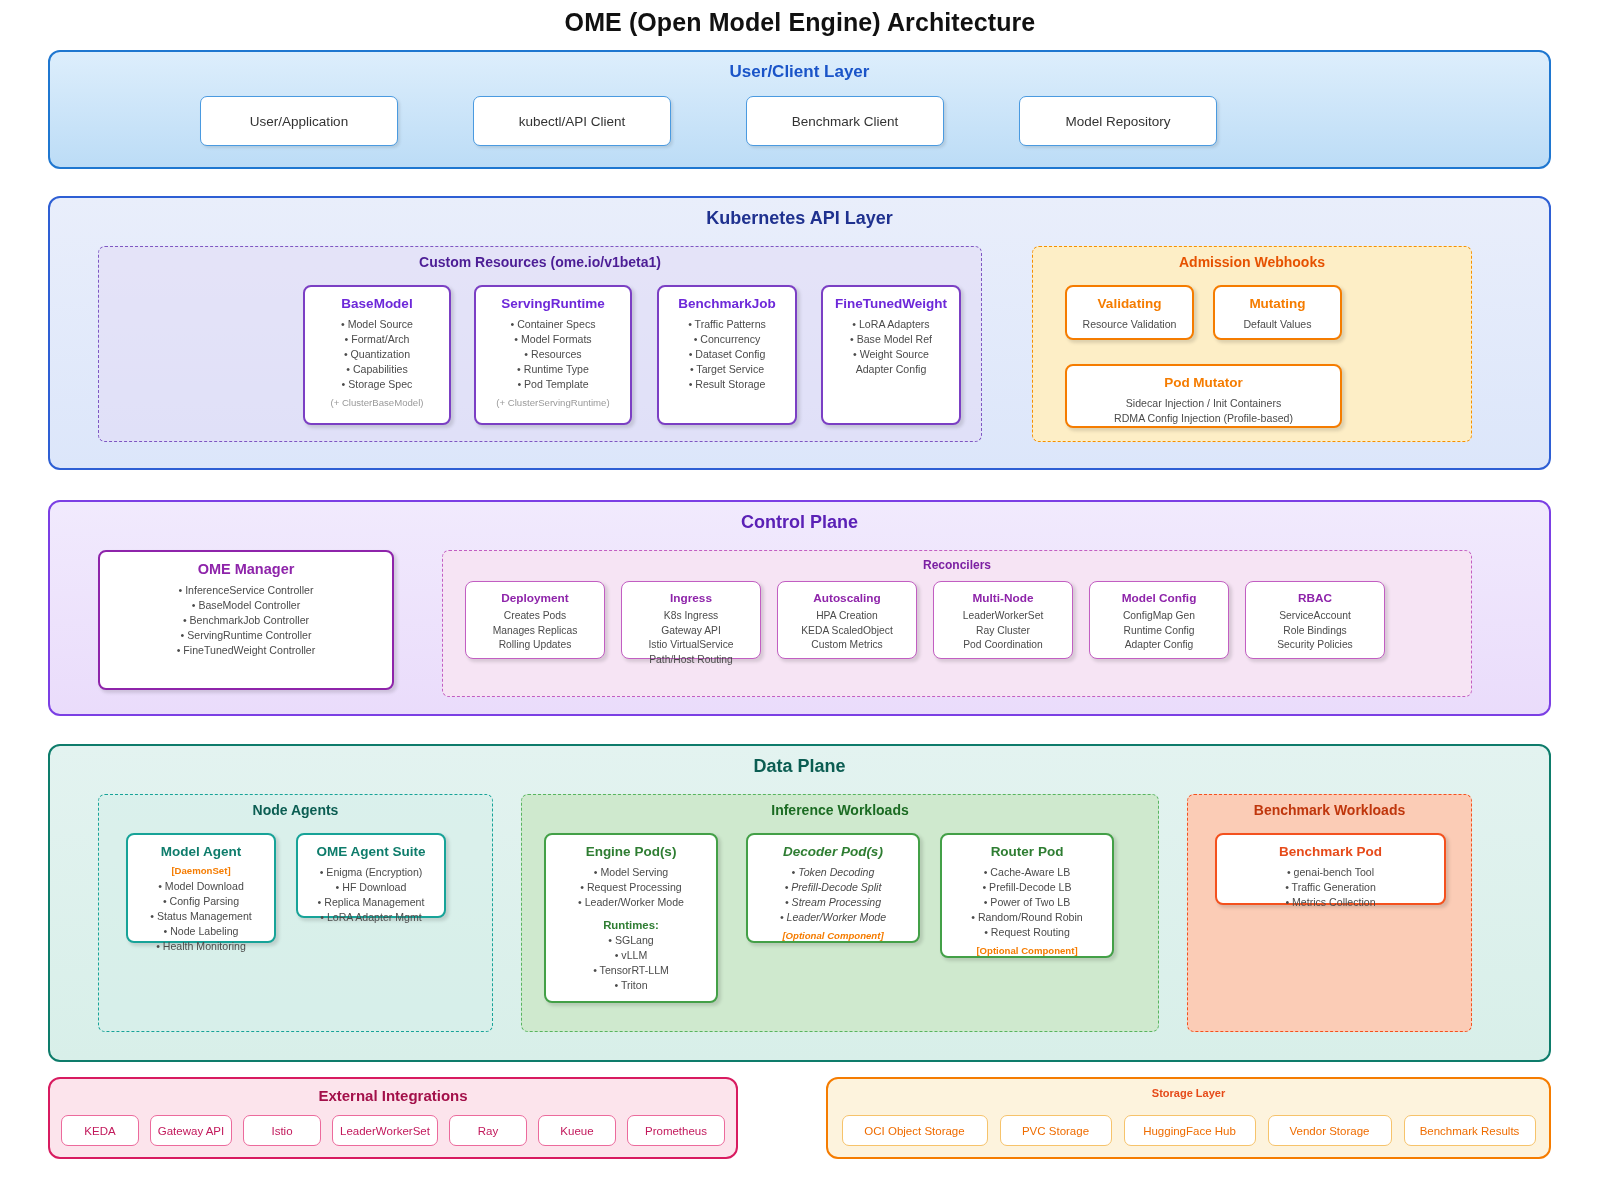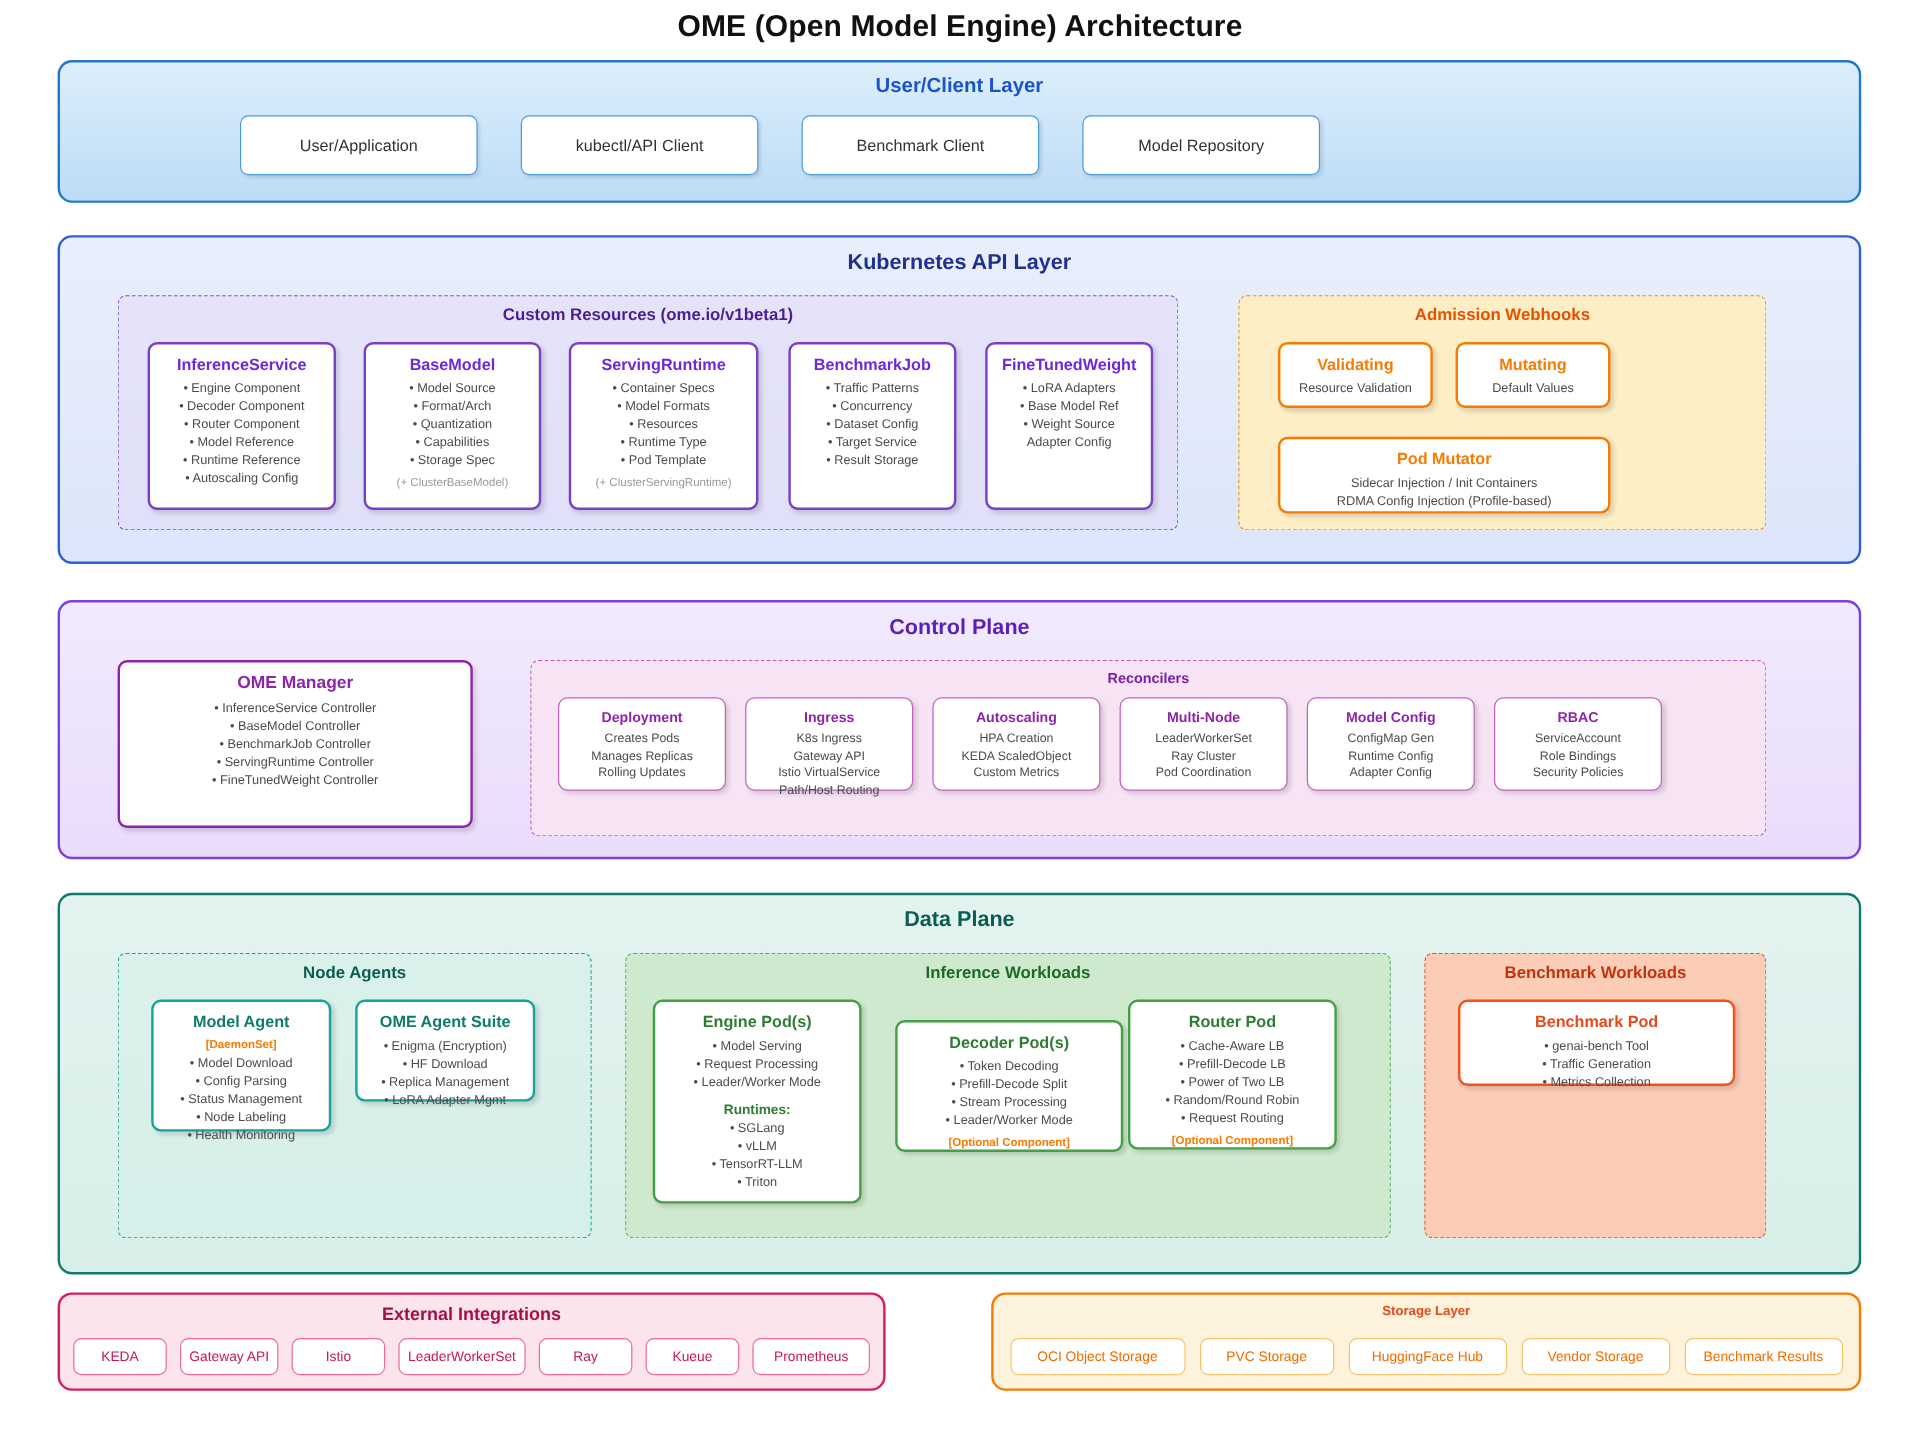--- a/index.html
+++ b/index.html
@@ -75,21 +75,21 @@
   .layer-storage {
     left:826px; top:1077px; width:725px; height:82px;
     border-color:#f57c00;
     background:#fdf3dd;
   }
   .layer-storage .layer-title { color:#e64a19; font-size:11px; padding-top:8px; }
 
   
   .client-row {
     position:absolute; left:0; top:44px; width:100%;
-    display:flex; justify-content:flex-start; gap:36px; padding-left:150px;
+    display:flex; justify-content:flex-start; gap:75px; padding-left:150px;
   }
   .client-box {
     width:198px; height:50px;
     background:#fff;
     border:1.6px solid #4a9ae0;
     border-radius:7px;
     display:flex; align-items:center; justify-content:center;
     font-size:13.5px; color:#333;
     box-shadow:2px 2px 3px rgba(0,0,0,0.10);
   }
@@ -254,29 +254,20 @@
     <div class="client-box">Model Repository</div>
   </div>
 </div>
 
 <div class="layer layer-k8s">
   <div class="layer-title">Kubernetes API Layer</div>
 
   <div class="group grp-cr">
     <div class="group-title">Custom Resources (ome.io/v1beta1)</div>
 
-    <div class="card card-purple" style="left:24px; top:38px; width:157px; height:140px;">
-      <div class="card-title">InferenceService</div>
-      <div class="card-line">• Engine Component</div>
-      <div class="card-line">• Decoder Component</div>
-      <div class="card-line">• Router Component</div>
-      <div class="card-line">• Model Reference</div>
-      <div class="card-line">• Runtime Reference</div>
-      <div class="card-line">• Autoscaling Config</div>
-    </div>
 
     <div class="card card-purple" style="left:204px; top:38px; width:148px; height:140px;">
       <div class="card-title">BaseModel</div>
       <div class="card-line">• Model Source</div>
       <div class="card-line">• Format/Arch</div>
       <div class="card-line">• Quantization</div>
       <div class="card-line">• Capabilities</div>
       <div class="card-line">• Storage Spec</div>
       <div class="card-note">(+ ClusterBaseModel)</div>
     </div>
@@ -423,21 +414,21 @@
       <div class="card-line">• Model Serving</div>
       <div class="card-line">• Request Processing</div>
       <div class="card-line">• Leader/Worker Mode</div>
       <div class="card-sub">Runtimes:</div>
       <div class="card-line">• SGLang</div>
       <div class="card-line">• vLLM</div>
       <div class="card-line">• TensorRT-LLM</div>
       <div class="card-line">• Triton</div>
     </div>
 
-    <div class="card card-green" style="left:224px; top:55px; width:190px; height:110px;">
+    <div class="card card-green" style="left:224px; top:38px; width:174px; height:110px;font-style:italic;">
       <div class="card-title">Decoder Pod(s)</div>
       <div class="card-line">• Token Decoding</div>
       <div class="card-line">• Prefill-Decode Split</div>
       <div class="card-line">• Stream Processing</div>
       <div class="card-line">• Leader/Worker Mode</div>
       <div class="card-tag">[Optional Component]</div>
     </div>
 
     <div class="card card-green" style="left:418px; top:38px; width:174px; height:125px;">
       <div class="card-title">Router Pod</div>

